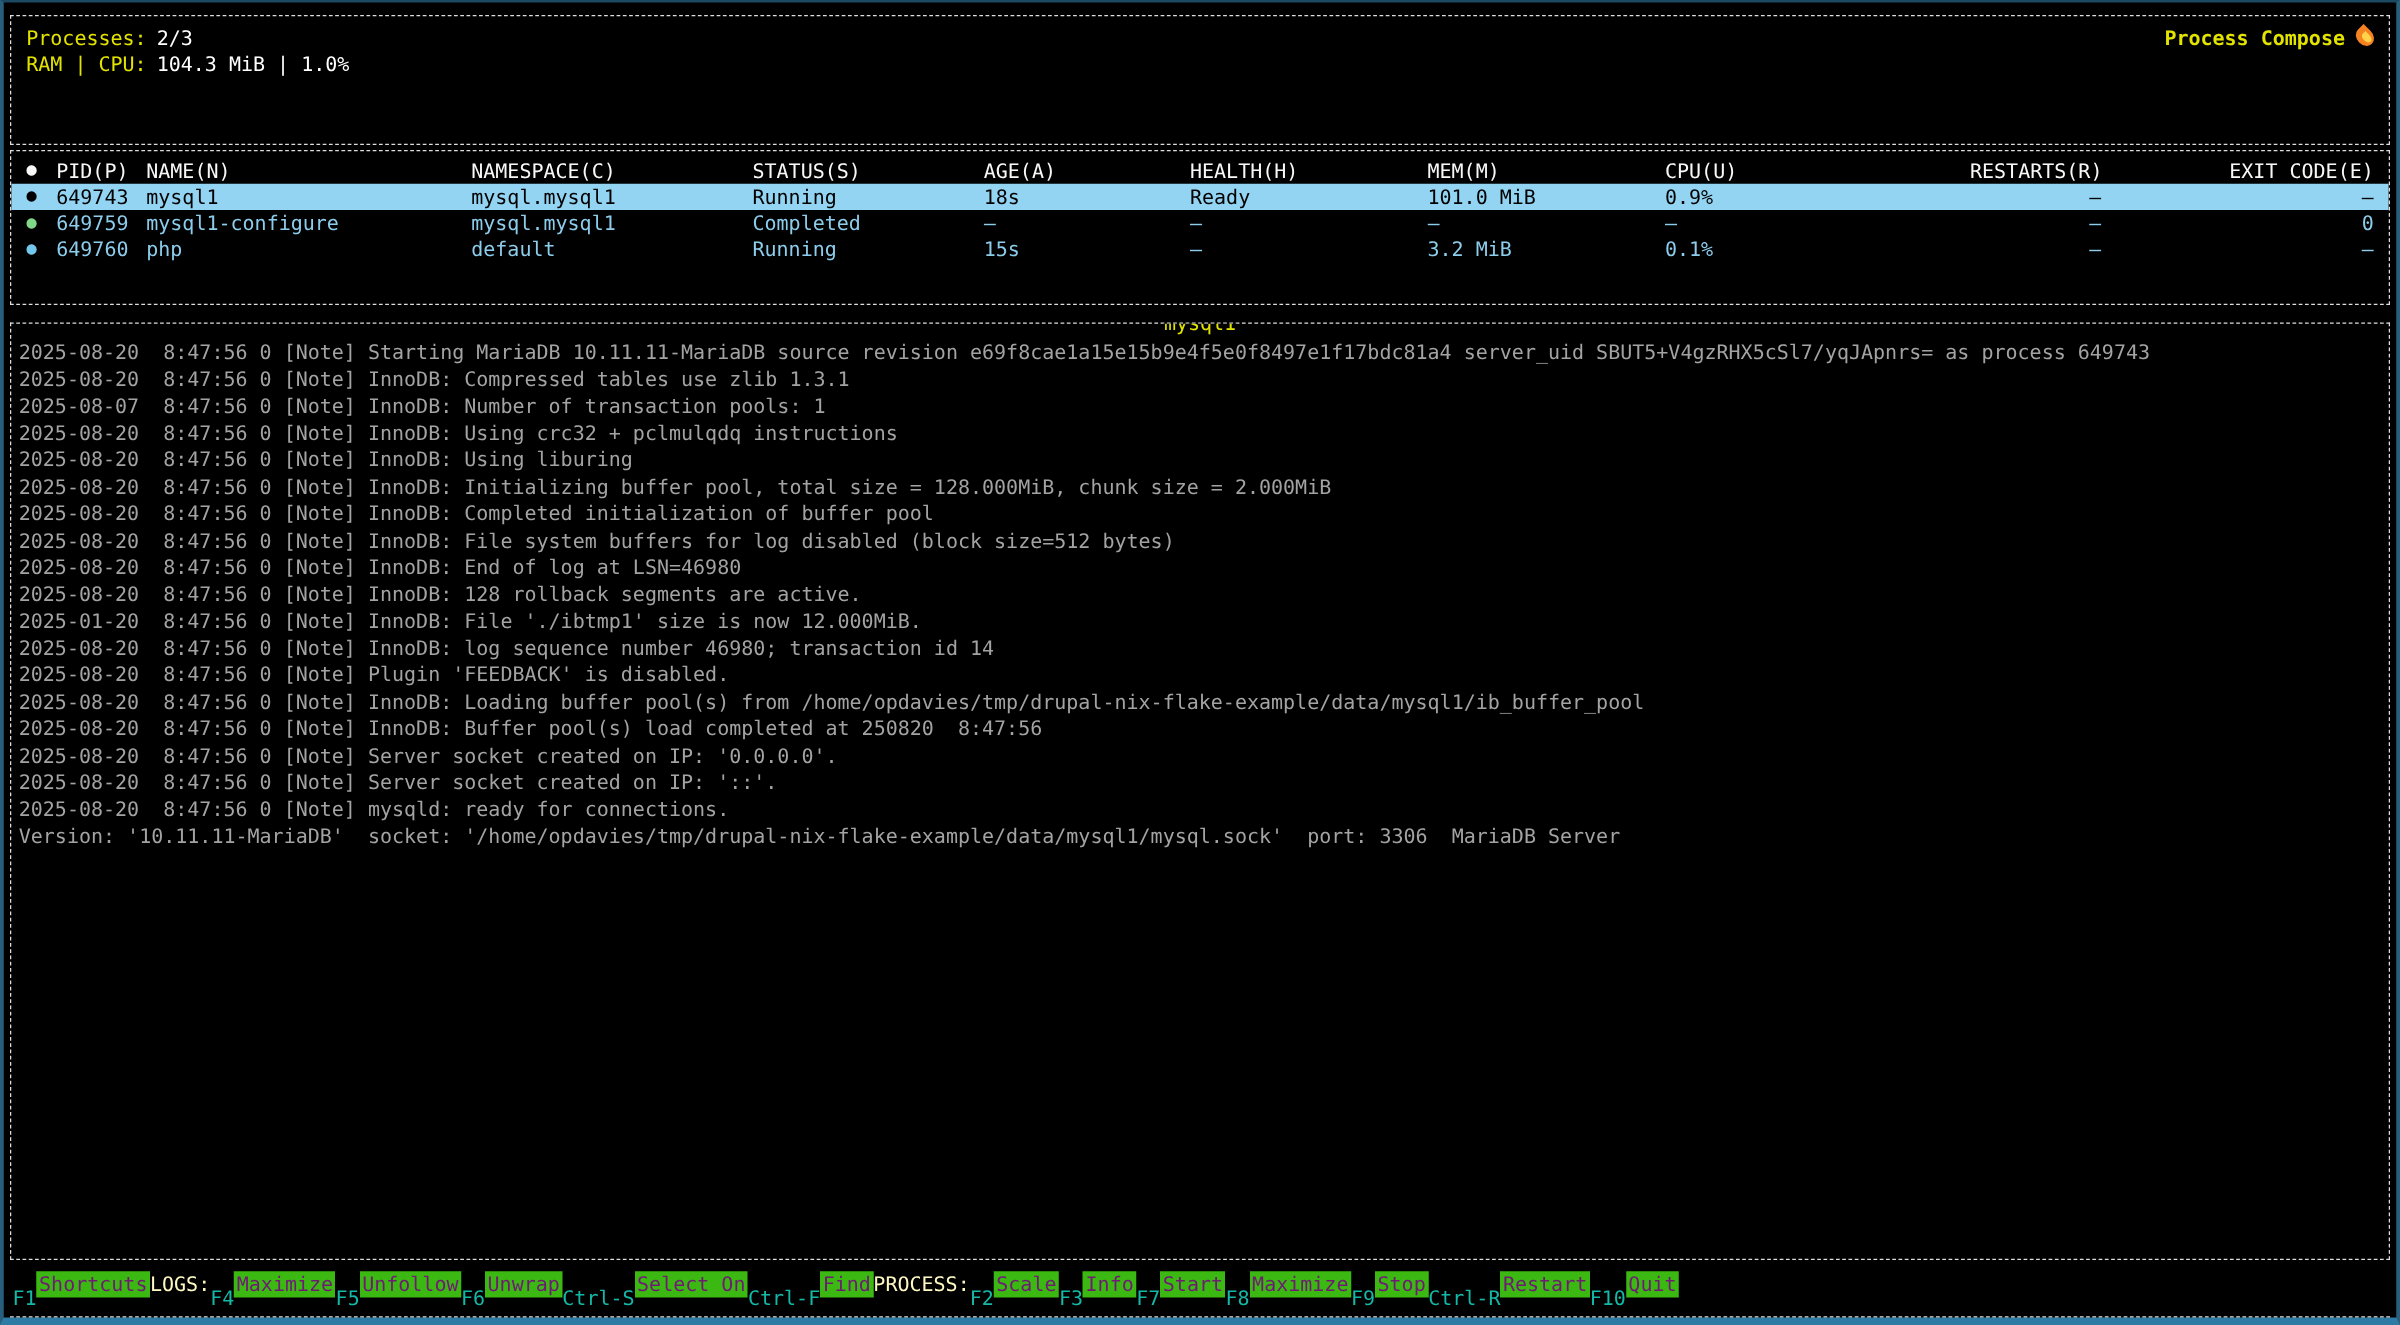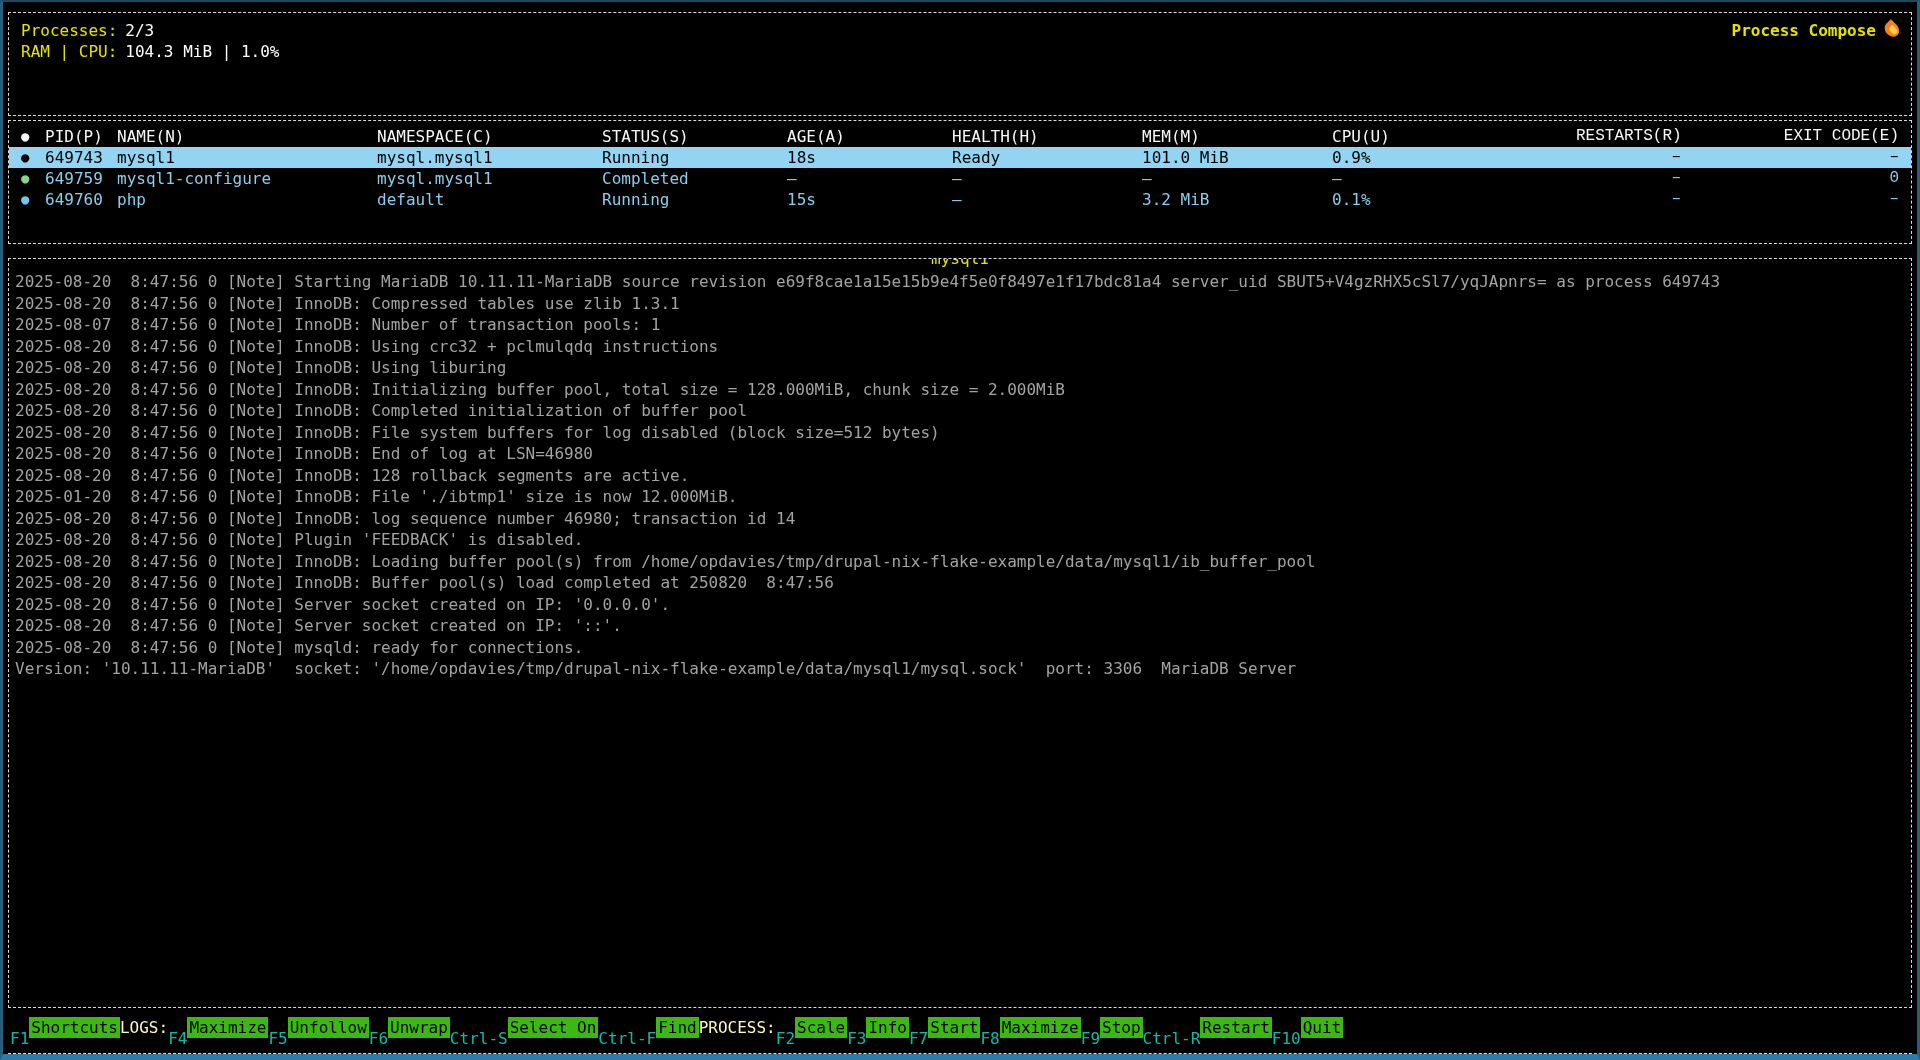--- a/index.html
+++ b/index.html
@@ -28,37 +28,37 @@
            position: relative; margin-left: 8px; }
   .flame::after { content: ''; position: absolute; left: 4px; top: 5px; right: 3px; bottom: 2px;
                   background: #ffd24a; border-radius: 50% 0 50% 50%; }
 
   
   .table-panel { height: 124px; margin-top: 4px; padding: 5px 0 0 0; flex: none; overflow: hidden; }
   .trow { display: grid;
           grid-template-columns: 24px 72px 260px 225px 185px 165px 190px 190px 244px 105px 1fr;
           padding: 0 12px; height: 21px; line-height: 21px; white-space: pre; }
   .trow .cell { overflow: hidden; }
-  .trow .right { text-align: right; font-family: Liberation Mono, monospace; }
+  .trow .right { text-align: right; }
   .thead { color: #f8f8f8; }
   .trow.proc { color: #8ccdec; }
   .trow.proc.selected { background: #92d4f2; color: #000; }
   .bullet { font-size: 14px; }
 
   
   .log-panel { flex: 1; margin-top: 14px; position: relative; padding: 12px 6px 0 6px; overflow: hidden; }
   .panel-title { position: absolute; top: -11px; left: 50%; transform: translateX(-50%);
                  background: #000; color: #e3e300; padding: 0 1px; height: 21px; line-height: 21px; }
   .logline { height: 21.5px; line-height: 21.5px; white-space: pre; color: #a3a3a3; }
 
   
   .footer-bar { height: 46px; flex: none; border-bottom: 1px dashed #dedede;
                 display: flex; align-items: center; padding: 0 2px 6px 2px; white-space: pre; }
   .fkey { color: #14b8a6; margin-top: 21px; }
-  .fchip { background: #3bb912; color: #000000; padding: 1px 2px; }
+  .fchip { background: #3bb912; color: #701a75; padding: 1px 2px; }
   .fsection { color: #fef9c3; }
 </style>
 </head>
 <body>
 
 <div class="app-frame">
 
   <div class="panel header-panel">
     <div>
         <div class="hline"><span class="hlabel">Processes:</span><span class="hvalue">2/3</span></div>

